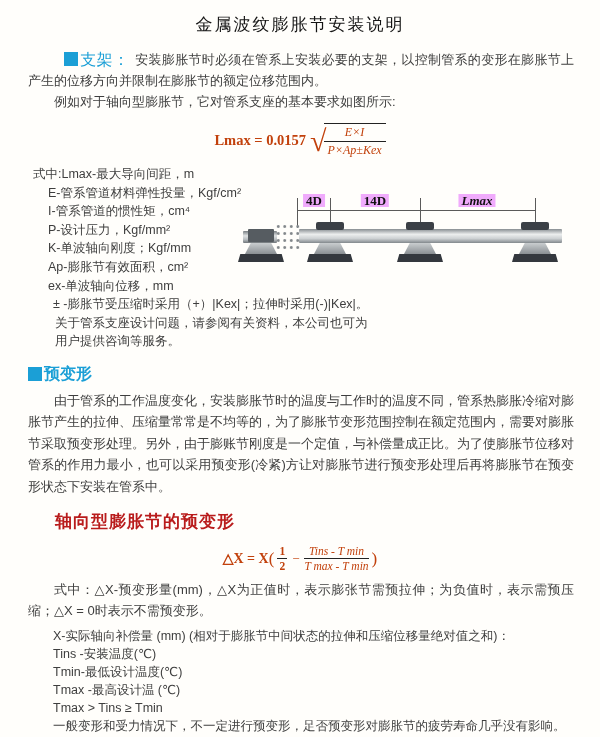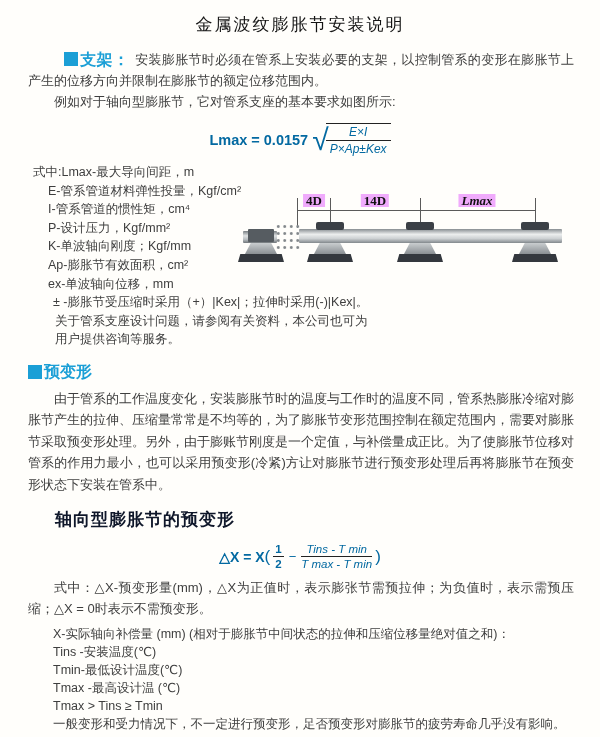--- a/index.html
+++ b/index.html
@@ -6,27 +6,27 @@
   .page{position:relative;width:600px;height:737px;background:#fffefb;overflow:hidden;
         font-family:"Liberation Sans","DejaVu Sans",sans-serif;color:#3e3e3e;}
   
   .title{margin:0;padding-top:13px;text-align:center;font-size:17px;font-weight:normal;
          color:#141414;letter-spacing:2px;}
   .para{margin:0 26px 0 28px;font-size:13px;line-height:21px;text-align:justify;}
   .para.indent{text-indent:2em;}
   .first-para{margin-top:13px;}
   .sq{display:inline-block;width:14px;height:14px;background:#1b9fd6;
       vertical-align:-2px;margin:0 2px 0 36px;}
-  .sec-head{color:#1b9fd6;font-size:16px;font-weight:700;margin-right:6px;vertical-align:-1px;}
+  .sec-head{color:#1b9fd6;font-size:16px;font-weight:400;margin-right:6px;vertical-align:-1px;}
   .h2row{margin:13px 0 0 28px;font-size:16px;font-weight:600;color:#1b9fd6;}
   .h2row .sq{margin-left:0;}
-  .subhead{font-size:17px;font-weight:bold;color:#0f172a;letter-spacing:1px;}
+  .subhead{font-size:17px;font-weight:bold;color:#b91c1c;letter-spacing:1px;}
   .subhead.axial{margin:13px 0 0 55px;}
   
-  .formula{text-align:center;font-family:Liberation Sans, sans-serif;color:#0369a1;}
+  .formula{text-align:center;font-family:Liberation Serif, serif;color:#c2410c;}
   .f1{margin:11px 0 7px 0;}
   .f1-lhs{font-weight:bold;font-size:14.5px;vertical-align:middle;margin-right:4px;}
   .radical{font-size:30px;font-weight:400;vertical-align:middle;line-height:0;}
   .radfrac{display:inline-block;vertical-align:middle;text-align:center;font-style:italic;
            font-size:12px;border-top:1.5px solid #222;margin-left:-3px;padding-top:1px;}
   .radfrac .num{display:block;border-bottom:1px solid #222;padding:0 10px 1px 10px;}
   .radfrac .den{display:block;padding:1px 4px 0 4px;}
   .f2{margin:12px 0 2px 0;}
   .fpre,.fsuf{font-weight:bold;font-size:14px;vertical-align:middle;}
   .paren{font-size:17px;font-weight:normal;vertical-align:middle;}

